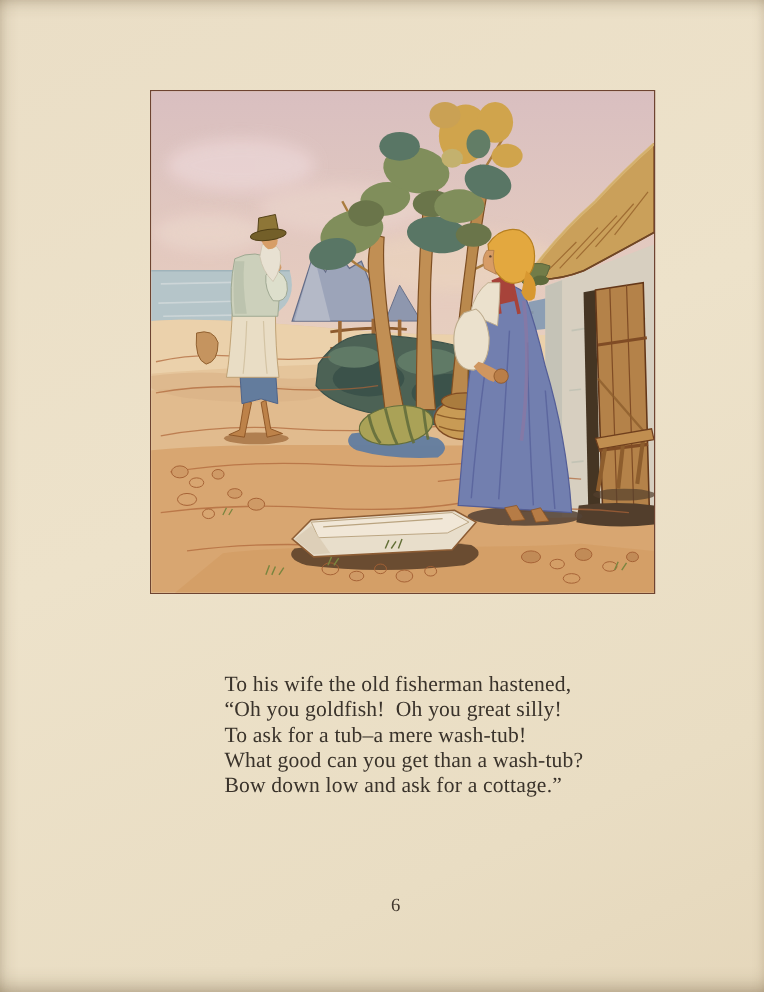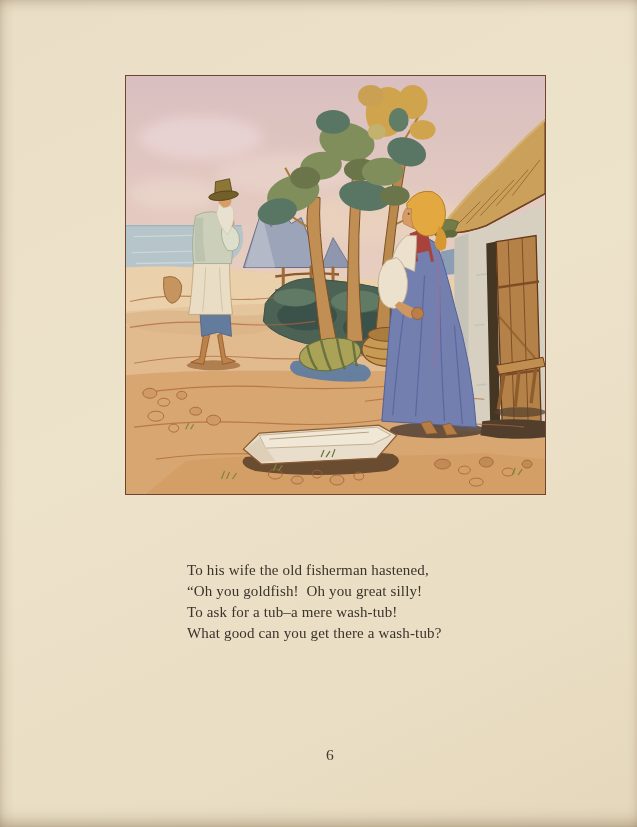--- a/index.html
+++ b/index.html
@@ -20,21 +20,21 @@
   }
   .illustration{
     position:absolute;left:125px;top:75px;width:421px;height:420px;
     margin:0;box-sizing:border-box;
     border:1.5px solid #6e4431;
     background:#e8d3c3;
   }
   .illustration svg{display:block;width:100%;height:100%;}
   .poem{
     position:absolute;left:187px;top:560px;
-    color:#3a332b;font-size:15px;line-height:20.9px;letter-spacing:.15px;
+    color:#3a332b;font-size:18px;line-height:20.9px;letter-spacing:.15px;
   }
   .poem p{margin:0;white-space:pre-wrap;}
   .page-number{
     position:absolute;left:0;top:746px;width:660px;text-align:center;
     color:#42382d;font-size:15.5px;letter-spacing:.5px;
   }
 </style>
 </head>
 <body>
 
@@ -248,19 +248,20 @@
       </g>
 
       <rect x="0" y="0" width="421" height="419" fill="#d98c50" opacity=".04"></rect>
     </svg>
   </figure>
 
   <div class="poem">
     <p>To his wife the old fisherman hastened,</p>
     <p>“Oh you goldfish!  Oh you great silly!</p>
     <p>To ask for a tub–a mere wash-tub!</p>
-    <p>What good can you get there a wash-tub?</p>
+    <p>What good can you get than a wash-tub?</p>
+    <p>Bow down low and ask for a cottage.”</p>
   </div>
 
   <div class="page-number">6</div>
 
   <div class="edge-shading"></div>
 </div>
 
 </body></html>

